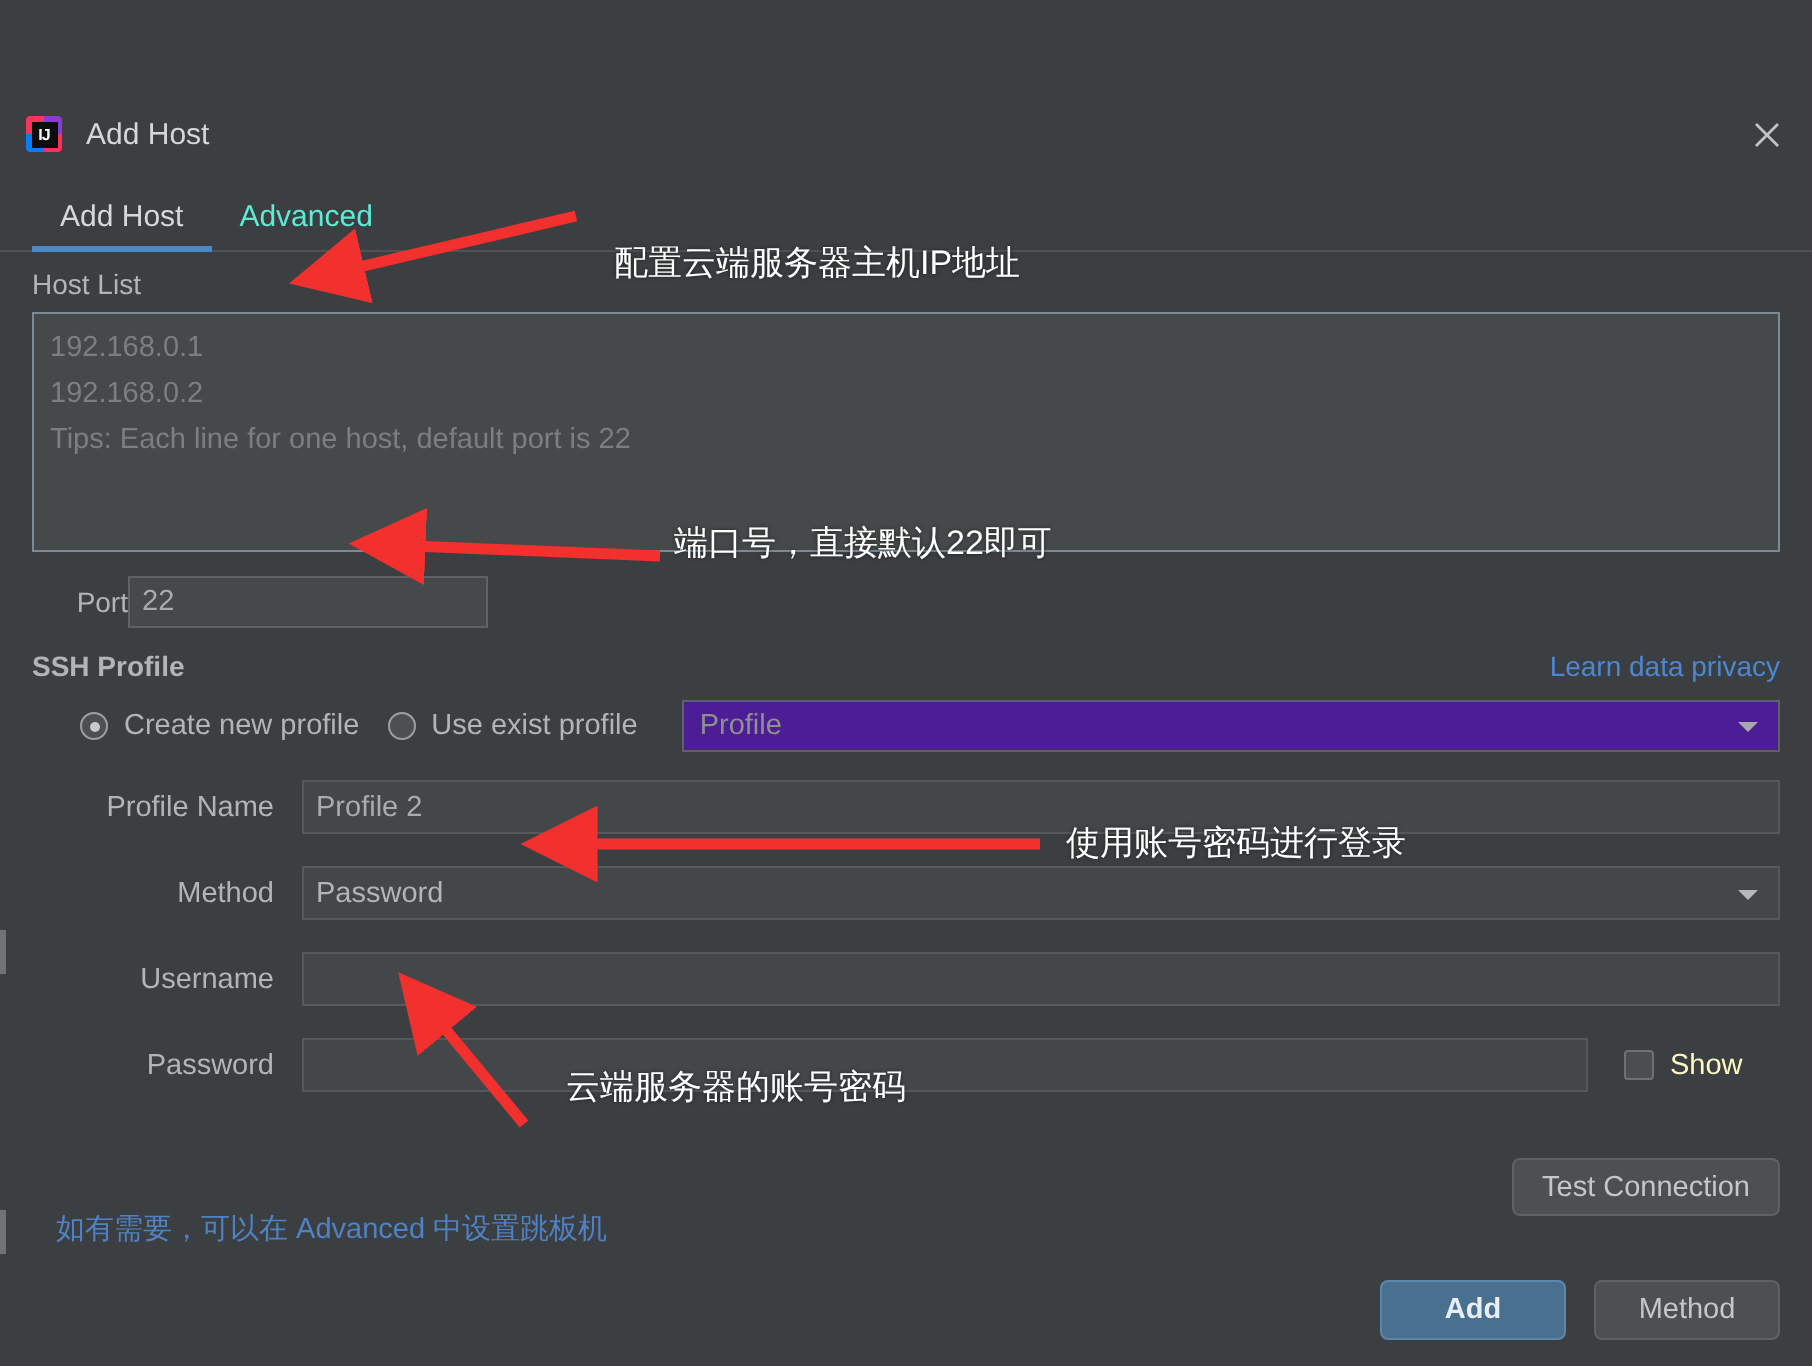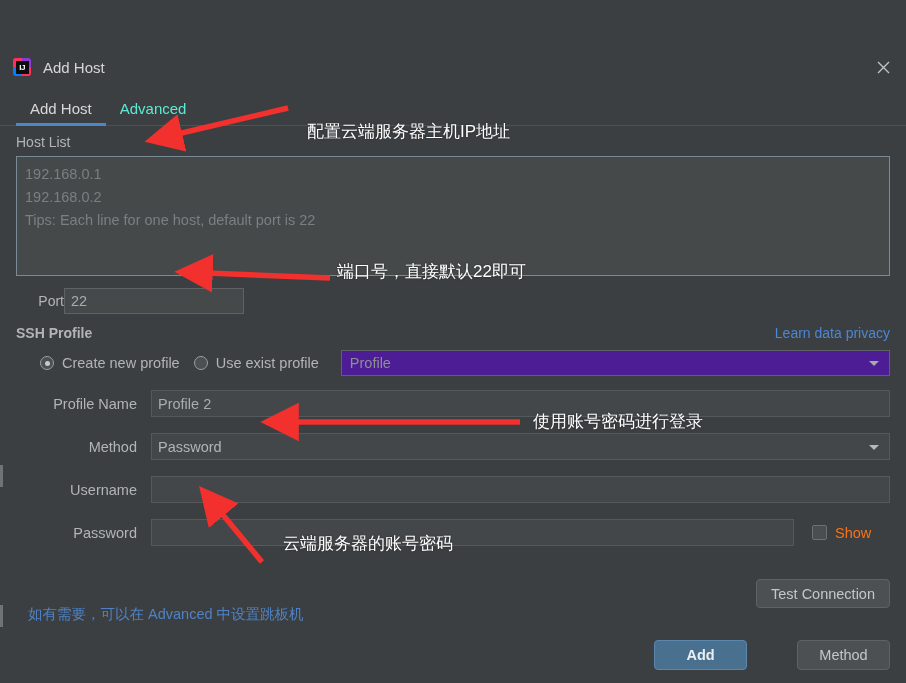--- a/index.html
+++ b/index.html
@@ -263,34 +263,34 @@
     cursor:pointer;
   }
   .checkbox {
     width:15px; height:15px;
     box-sizing:border-box;
     border:1px solid #6d7174;
     background:#4a4e50;
     border-radius:2px;
     margin-right:8px;
   }
-  .show-label { font-size:14.5px; color:#f97316; }
+  .show-label { font-size:14.5px; color:#fef9c3; }
 
   
   #test-row {
     display:flex; justify-content:flex-end;
     margin-top: 33px;
   }
   .btn {
     font-family: "Liberation Sans", sans-serif;
     font-size: 14.5px;
     border-radius: 4px;
     box-sizing: border-box;
     cursor: pointer;
-    display:flex; align-items:center; justify-content:center;margin-left:36px;
+    display:flex; align-items:center; justify-content:center;
   }
   #test-connection-btn {
     height: 29px;
     padding: 0 14px;
     background: #4c5052;
     border: 1px solid #5e6264;
     color: #c4c7c9;
   }
 
   #footer-link {

